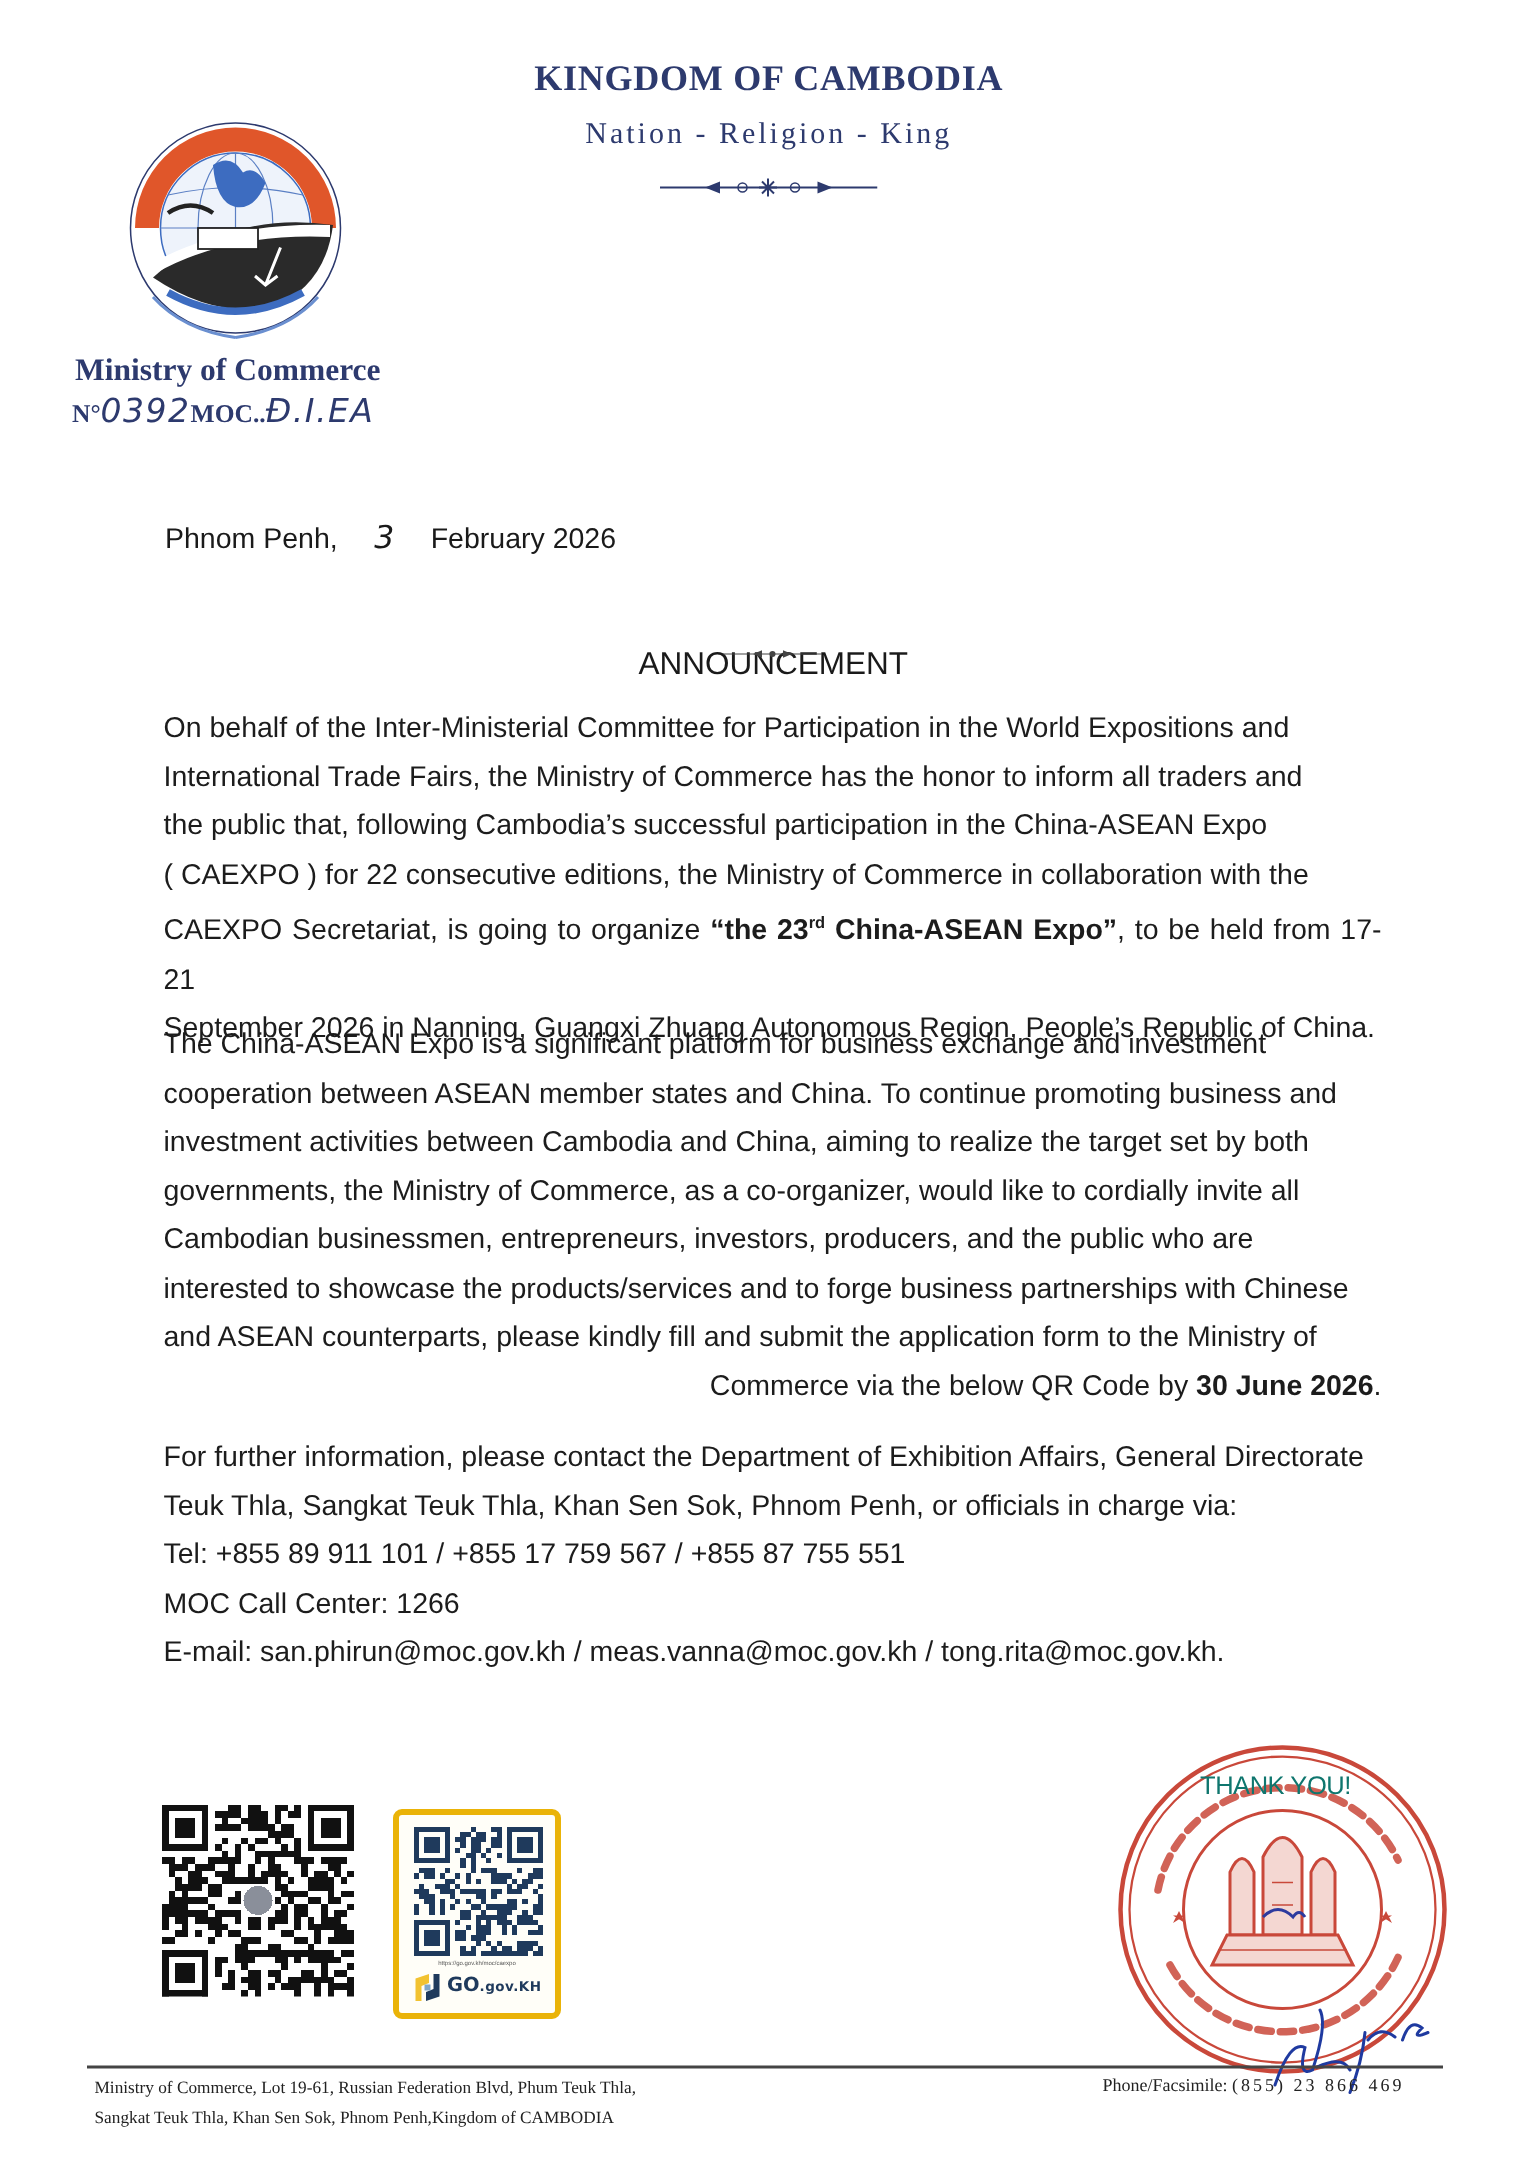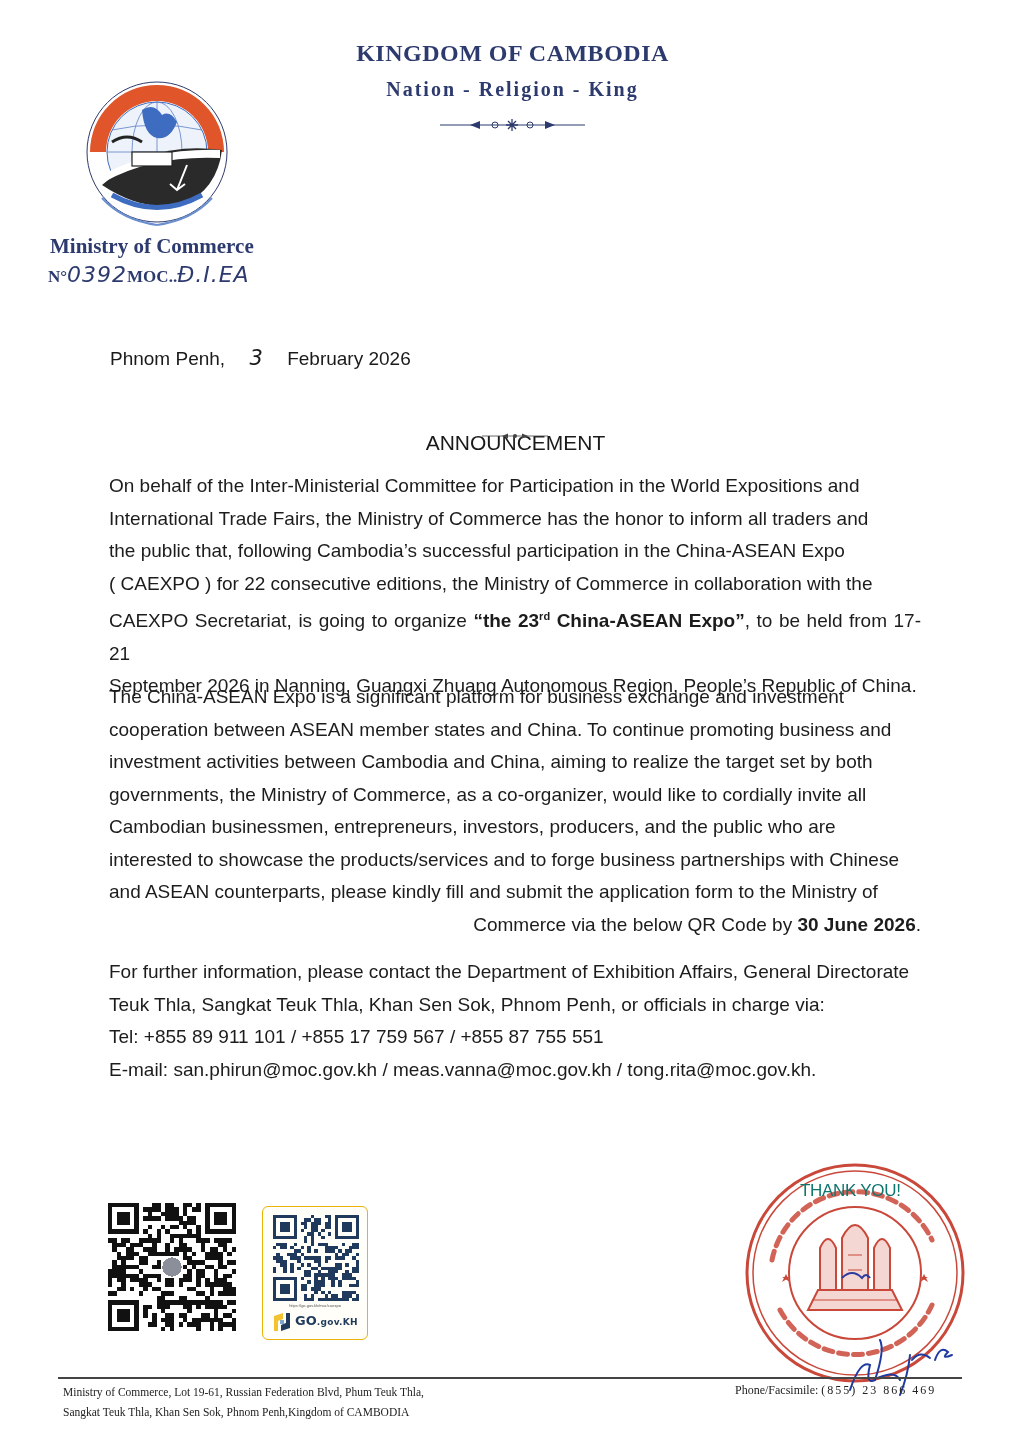--- a/index.html
+++ b/index.html
@@ -7,21 +7,21 @@
     width: 1020px; height: 1440px; position: relative; overflow: hidden;
     background: #ffffff; color: #1a1a1a;
     font-family: "Liberation Sans", sans-serif;
   }
   .abs { position: absolute; }
   .navy { color: #2d3a6e; }
   .serif { font-family: "Liberation Serif", serif; }
 
   #kingdom { left: 0; width: 1020px; top: 40px; text-align: center; font-size: 24px; font-weight: bold; letter-spacing: 0.5px; }
   #kingdom .t1 { position: absolute; left: 350px; top: 0; width: 325px; text-align: center; }
-  #nrk { left: 350px; width: 325px; top: 78px; text-align: center; font-size: 20px; font-weight: bold; letter-spacing: 2px; }
+  #nrk { left: 350px; width: 325px; top: 78px; text-align: center; font-size: 20px; font-weight: normal; letter-spacing: 2px; }
   #orn-top { left: 440px; top: 118px; width: 145px; height: 14px; }
 
   #logo { left: 82px; top: 80px; width: 150px; height: 150px; }
   #ministry-name { left: 50px; top: 234px; font-size: 21px; font-weight: bold; }
   #ref-no { left: 48px; top: 262px; font-size: 20px; color: #2d3a6e; }
   #ref-no .hand { font-family: "DejaVu Sans", sans-serif; font-style: italic; font-size: 22px; color: #2d3a6e; letter-spacing: 1px; }
   #ref-no .moc { font-family: "Liberation Serif", serif; font-weight: bold; font-size: 17px; }
 
   #place-date { left: 110px; top: 346px; font-size: 19px; }
   #place-date .day { display: inline-block; width: 62px; text-align: center; font-family: "DejaVu Sans", sans-serif; font-style: italic; font-size: 21px; }
@@ -29,21 +29,21 @@
   #title span { position: absolute; left: 418px; width: 195px; text-align: center; margin-top: 31px; }
   #orn-title { left: 482px; top: 432px; width: 66px; height: 8px; }
 
   .para { left: 109px; width: 812px; font-size: 19px; line-height: 32.5px; text-align: justify; color: #1c1c1c; }
   #p1 { top: 470px; }
   #p2 { top: 681px; }
   #p3 { top: 956px; text-align: left; }
   .line { display: block; }
 
   #qr1 { left: 108px; top: 1203px; width: 128px; height: 128px; }
-  #qr2-card { left: 262px; top: 1206px; width: 104px; height: 132px; border: 1px solid #eab308; border-radius: 6px; background: #fffef8; }
+  #qr2-card { left: 262px; top: 1206px; width: 104px; height: 132px; border: 4px solid #eab308; border-radius: 6px; background: #fffef8; }
   #qr2 { left: 10px; top: 8px; width: 86px; height: 86px; }
   #qr2-url { left: 4px; top: 96px; width: 96px; text-align: center; font-size: 4px; color: #555; }
   #go-logo { left: 8px; top: 104px; width: 22px; height: 22px; }
   #go-text { left: 32px; top: 106px; font-size: 13px; font-weight: bold; color: #1f3a5c; font-family: "DejaVu Sans", sans-serif; }
   #go-text small { font-size: 9px; letter-spacing: 0.3px; }
 
   #seal { left: 742px; top: 1160px; width: 226px; height: 226px; }
   #thank-you { left: 800px; top: 1181px; font-size: 17px; color: #0f766e; letter-spacing: -0.3px; }
   #signature { left: 840px; top: 1330px; width: 120px; height: 70px; }
 
@@ -122,20 +122,21 @@
   <span class="line">Cambodian businessmen, entrepreneurs, investors, producers, and the public who are</span>
   <span class="line">interested to showcase the products/services and to forge business partnerships with Chinese</span>
   <span class="line">and ASEAN counterparts, please kindly fill and submit the application form to the Ministry of</span>
   <span class="line" style="text-align:right"><span>Commerce via the below QR Code by </span><b>30 June 2026</b><span>.</span></span>
 </div>
 
 <div id="p3" class="abs para">
   <span class="line">For further information, please contact the Department of Exhibition Affairs, General Directorate</span>
   <span class="line">Teuk Thla, Sangkat Teuk Thla, Khan Sen Sok, Phnom Penh, or officials in charge via:</span>
   <span class="line"><span>Tel:</span> <span>+855 89 911 101 / +855 17 759 567 / +855 87 755 551</span></span>
+  <span class="line"><span>MOC Call Center:</span> <span>1266</span></span>
   <span class="line"><span>E-mail:</span> <span>san.phirun@moc.gov.kh / meas.vanna@moc.gov.kh / tong.rita@moc.gov.kh.</span></span>
 </div>
 
 <svg id="qr1" class="abs" viewBox="0 0 29 29" shape-rendering="crispEdges">
   <g id="qr1-g" fill="#111">
       <rect x="0" y="0" width="7" height="1"></rect>
       <rect x="0" y="6" width="7" height="1"></rect>
       <rect x="0" y="0" width="1" height="7"></rect>
       <rect x="6" y="0" width="1" height="7"></rect>
       <rect x="2" y="2" width="3" height="3"></rect>

